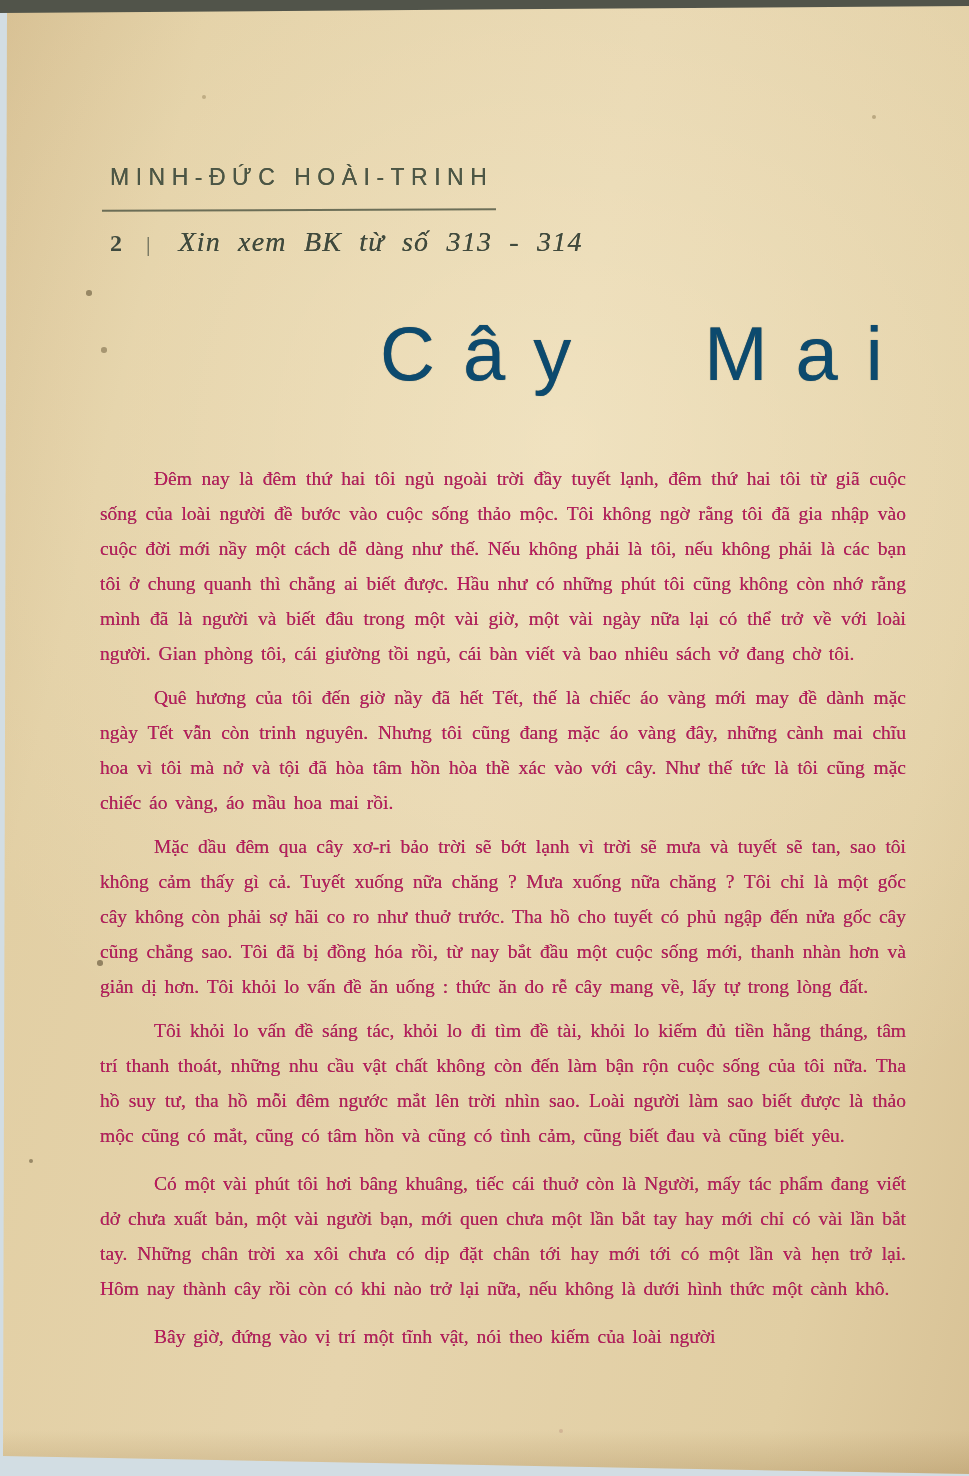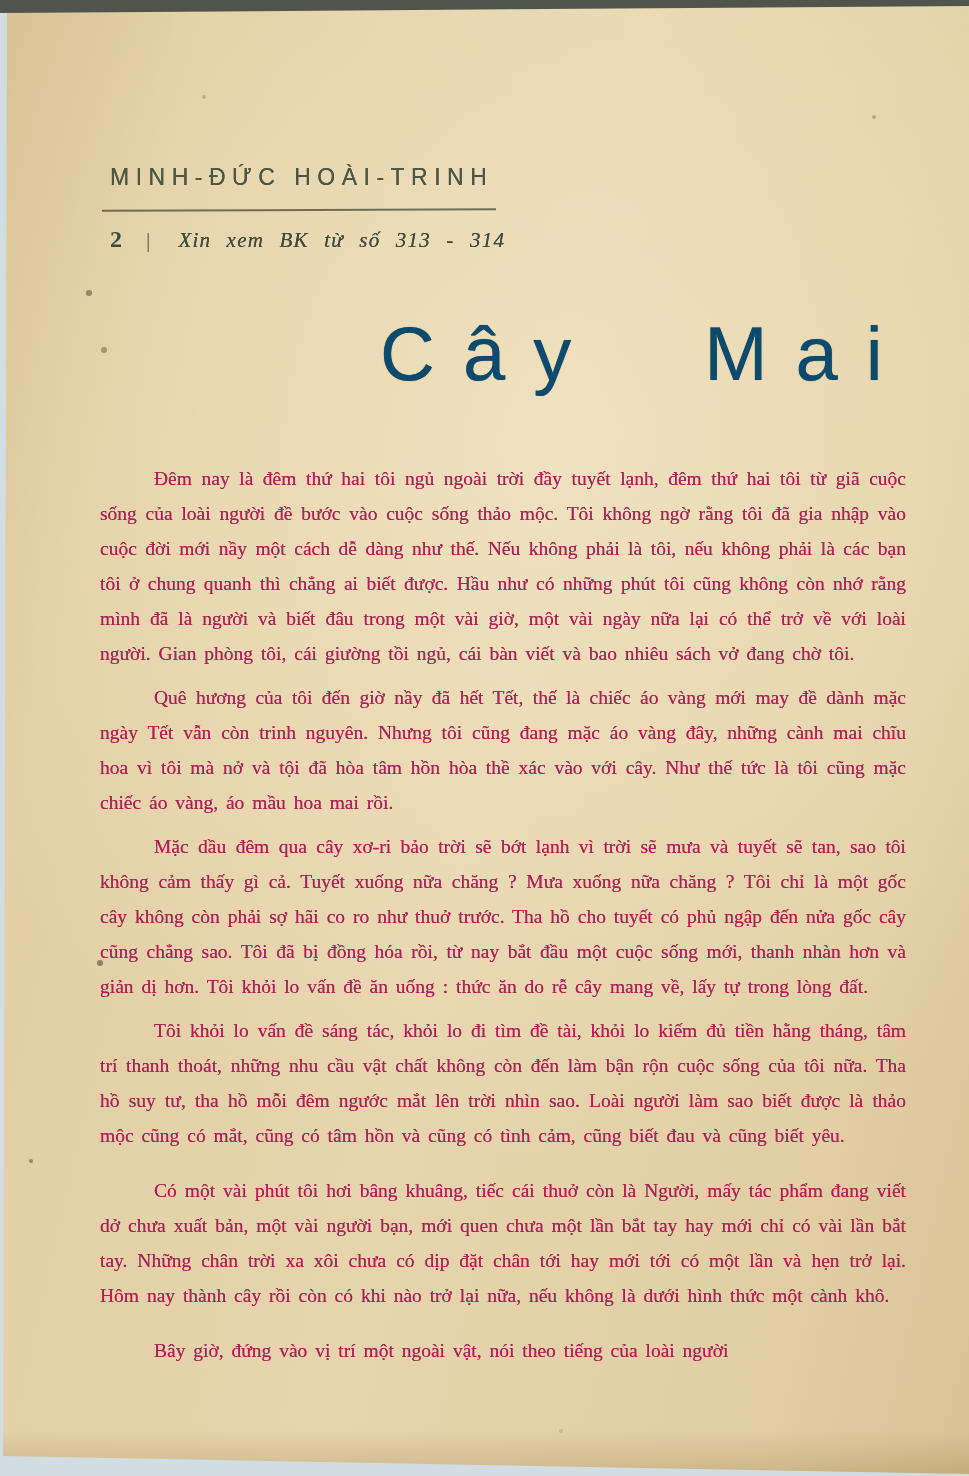--- a/index.html
+++ b/index.html
@@ -60,21 +60,21 @@
   }
   .pagenum{
     font-size:24px;font-weight:bold;color:#3f4a3e;
     display:inline-block;margin-right:24px;
   }
   .divbar{
     font-size:22px;color:#5a5f4e;display:inline-block;margin-right:28px;
     font-weight:normal;
   }
   .refnote{
-    font-size:21px;font-style:italic;letter-spacing:1.2px;word-spacing:9px;
+    font-size:28px;font-style:italic;letter-spacing:1.2px;word-spacing:9px;
     color:#404a3d;text-shadow:0 0 0.5px #404a3d;
   }
   .title{
     position:absolute;left:380px;top:316px;margin:0;
     font-family:"Liberation Sans", sans-serif;
     font-weight:normal;
     font-size:76px;line-height:1;
     letter-spacing:28px;word-spacing:56px;
     color:#0c4a6e;white-space:nowrap;
     text-shadow:0 0 0.8px rgba(59,68,58,0.8);
@@ -83,21 +83,21 @@
     position:absolute;left:100px;top:461px;width:806px;
     color:#be185d;
   }
   .body p{
     margin:0 0 9px 0;
     font-size:19.5px;line-height:35px;
     text-align:justify;text-indent:54px;
     word-spacing:3px;
     text-shadow:0 0 0.5px rgba(58,65,52,0.75);
   }
-  .body p.sp-lg{margin-top:20px;}
+  .body p.sp-lg{margin-top:13px;}
 </style>
 </head>
 <body>
 
 <div class="scan-band"></div>
 
 <div class="paper"></div>
 <div class="specks"></div>
 
 <div class="content">
@@ -111,16 +111,16 @@
   </div>
 
   <h1 class="title">Cây Mai</h1>
 
   <div class="body">
     <p>Đêm nay là đêm thứ hai tôi ngủ ngoài trời đầy tuyết lạnh, đêm thứ hai tôi từ giã cuộc sống của loài người đề bước vào cuộc sống thảo mộc. Tôi không ngờ rằng tôi đã gia nhập vào cuộc đời mới nầy một cách dễ dàng như thế. Nếu không phải là tôi, nếu không phải là các bạn tôi ở chung quanh thì chẳng ai biết được. Hầu như có những phút tôi cũng không còn nhớ rằng mình đã là người và biết đâu trong một vài giờ, một vài ngày nữa lại có thể trở về với loài người. Gian phòng tôi, cái giường tồi ngủ, cái bàn viết và bao nhiêu sách vở đang chờ tôi.</p>
     <p>Quê hương của tôi đến giờ nầy đã hết Tết, thế là chiếc áo vàng mới may đề dành mặc ngày Tết vẫn còn trinh nguyên. Nhưng tôi cũng đang mặc áo vàng đây, những cành mai chĩu hoa vì tôi mà nở và tội đã hòa tâm hồn hòa thề xác vào với cây. Như thế tức là tôi cũng mặc chiếc áo vàng, áo mầu hoa mai rồi.</p>
     <p>Mặc dầu đêm qua cây xơ-ri bảo trời sẽ bớt lạnh vì trời sẽ mưa và tuyết sẽ tan, sao tôi không cảm thấy gì cả. Tuyết xuống nữa chăng ? Mưa xuống nữa chăng ? Tôi chỉ là một gốc cây không còn phải sợ hãi co ro như thuở trước. Tha hồ cho tuyết có phủ ngập đến nửa gốc cây cũng chẳng sao. Tôi đã bị đồng hóa rồi, từ nay bắt đầu một cuộc sống mới, thanh nhàn hơn và giản dị hơn. Tôi khỏi lo vấn đề ăn uống : thức ăn do rễ cây mang về, lấy tự trong lòng đất.</p>
     <p>Tôi khỏi lo vấn đề sáng tác, khỏi lo đi tìm đề tài, khỏi lo kiếm đủ tiền hằng tháng, tâm trí thanh thoát, những nhu cầu vật chất không còn đến làm bận rộn cuộc sống của tôi nữa. Tha hồ suy tư, tha hồ mỗi đêm ngước mắt lên trời nhìn sao. Loài người làm sao biết được là thảo mộc cũng có mắt, cũng có tâm hồn và cũng có tình cảm, cũng biết đau và cũng biết yêu.</p>
     <p class="sp-lg">Có một vài phút tôi hơi bâng khuâng, tiếc cái thuở còn là Người, mấy tác phẩm đang viết dở chưa xuất bản, một vài người bạn, mới quen chưa một lần bắt tay hay mới chỉ có vài lần bắt tay. Những chân trời xa xôi chưa có dịp đặt chân tới hay mới tới có một lần và hẹn trở lại. Hôm nay thành cây rồi còn có khi nào trở lại nữa, nếu không là dưới hình thức một cành khô.</p>
-    <p class="sp-lg">Bây giờ, đứng vào vị trí một ngoài vật, nói theo tiếng của loài người</p>
+    <p class="sp-lg">Bây giờ, đứng vào vị trí một tĩnh vật, nói theo kiếm của loài người</p>
   </div>
 
 </div>
 
 </body></html>

